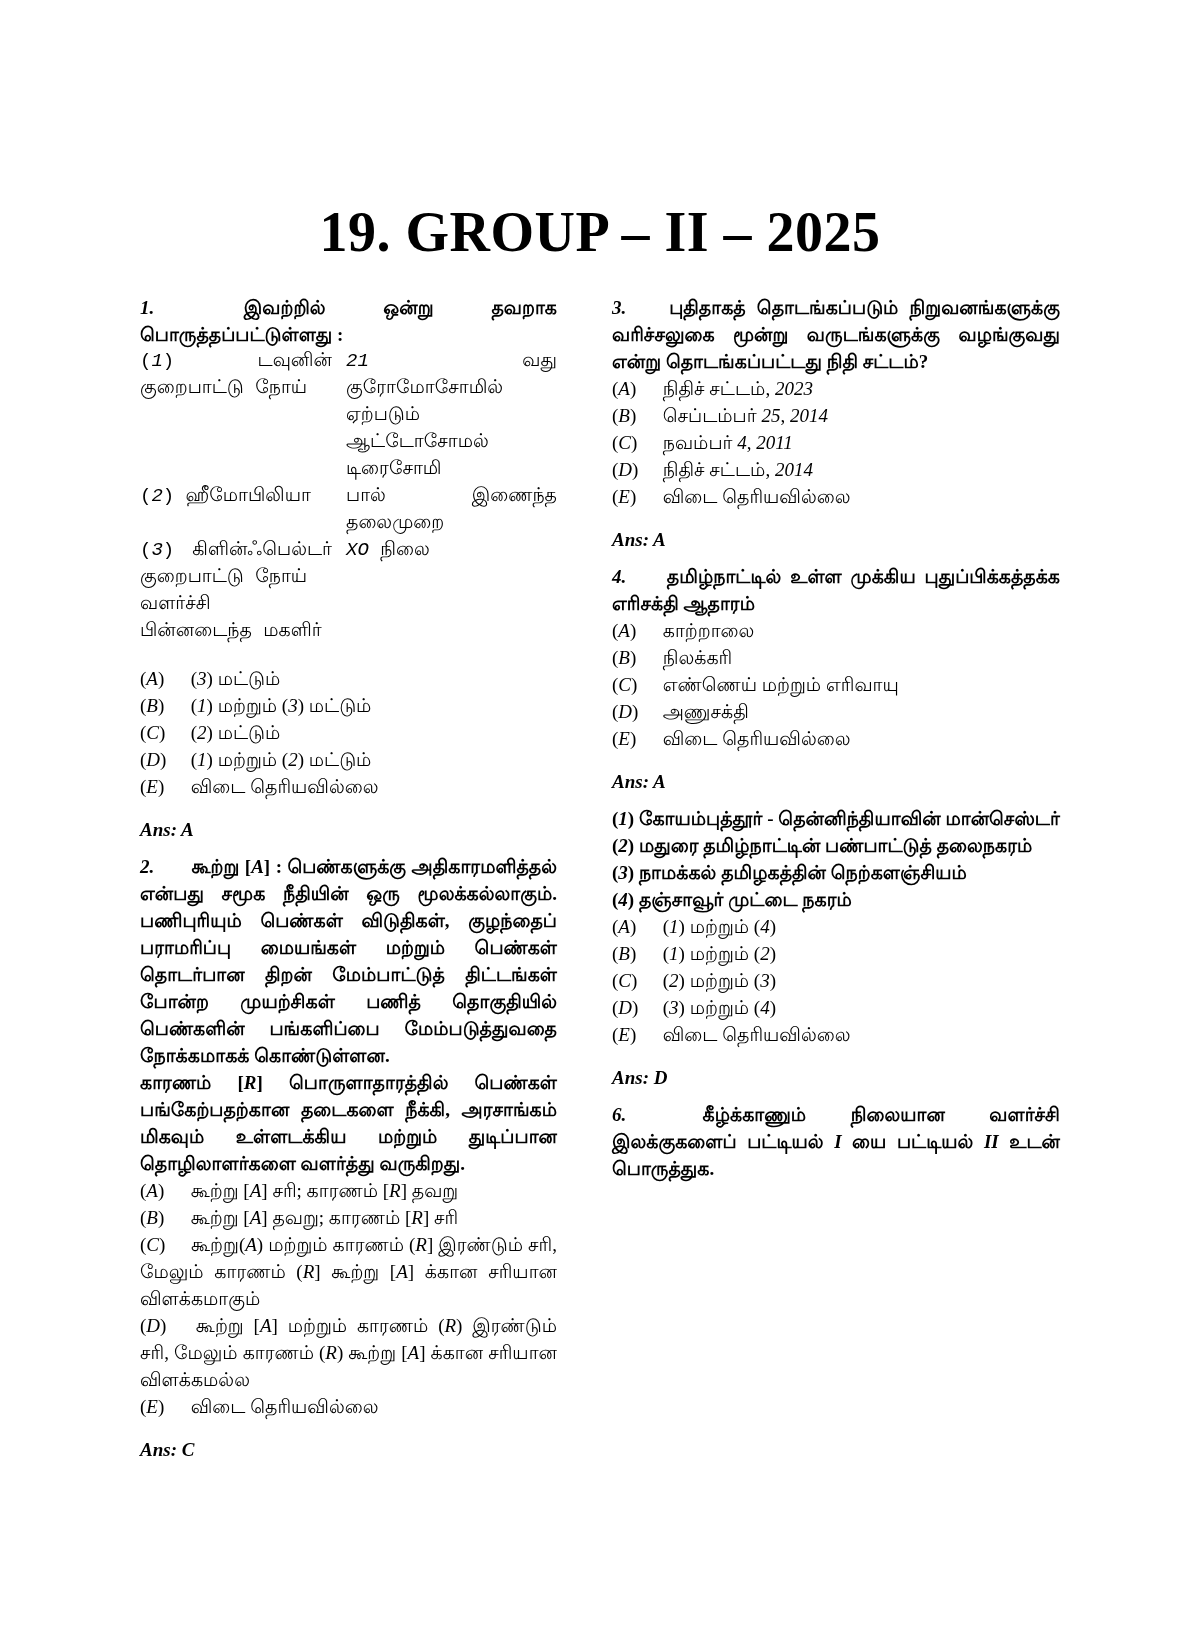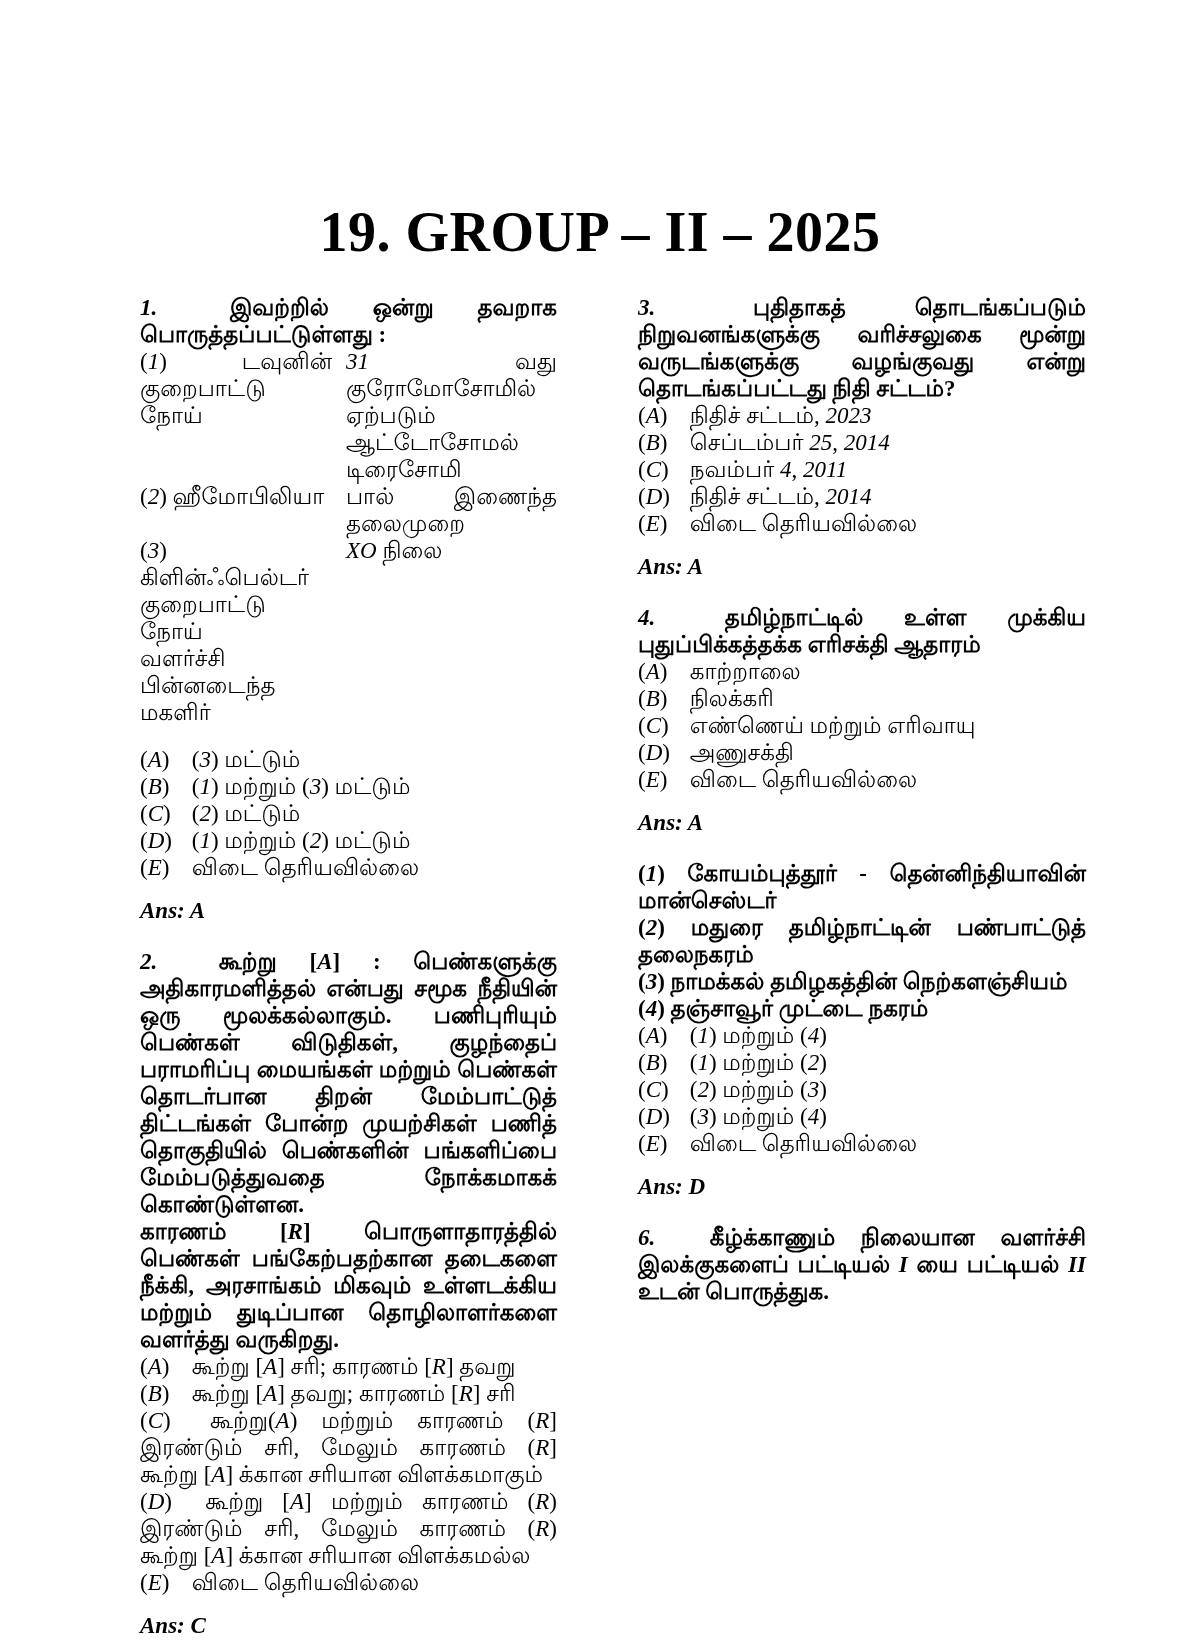--- a/index.html
+++ b/index.html
@@ -21,42 +21,43 @@
     font-size: 56px;
     font-weight: 700;
     text-align: center;
     margin: 0 0 30px 0;
     letter-spacing: 0.5px;
     white-space: nowrap;
   }
   .cols {
     display: grid;
     grid-template-columns: 417px 448px;
-    column-gap: 81px;
-    font-size: 23px;
+    column-gap: 55px;
+    font-size: 19px;
     line-height: 27px;
   }
   p { margin: 0; }
   .justify { text-align: justify; }
   .stem { font-weight: 700; text-align: justify; }
   .item { font-weight: 700; text-align: justify; }
   .qnum { display: inline-block; min-width: 46px; font-style: italic; }
   .mk   { display: inline-block; min-width: 46px; }
-  .q { margin-top: 24px; }
+  .q { margin-top: 10px; }
   .gap { margin-top: 20px; }
   .ans {
     font-weight: 700;
     font-style: italic;
     margin-top: 16px;
     margin-bottom: 2px;
   }
   .mtable .mrow {
     display: grid;
     grid-template-columns: 192px 1fr;
     column-gap: 14px;
+    font-family: Liberation Mono, monospace;
   }
   .q6table .hrow,
   .q6table .mrow2 {
     display: grid;
     grid-template-columns: 165px 1fr;
     column-gap: 13px;
   }
   .hdr { font-weight: 700; }
   .mrow2 + .mrow2 { margin-top: 12px; }
   .cell { text-align: justify; }
@@ -72,21 +73,21 @@
 
     <div class="col">
 
       <div class="question">
         <p class="stem"><span class="qnum lat"><i>1</i>.</span> <span class="lat">இவற்றில் ஒன்று தவறாக பொருத்தப்பட்டுள்ளது :</span></p>
 
         <div class="mtable">
 
         <div class="mrow">
             <p class="cell lat">(<i>1</i>) டவுனின் குறைபாட்டு நோய்</p>
-            <p class="cell lat"><i>31</i> வது குரோமோசோமில் ஏற்படும் ஆட்டோசோமல் டிரைசோமி</p>
+            <p class="cell lat"><i>21</i> வது குரோமோசோமில் ஏற்படும் ஆட்டோசோமல் டிரைசோமி</p>
           </div>
             <div class="mrow">
             <p class="cell lat">(<i>2</i>) ஹீமோபிலியா</p>
             <p class="cell lat">பால் இணைந்த தலைமுறை</p>
           </div>
             <div class="mrow">
             <p class="cell lat">(<i>3</i>) கிளின்ஃபெல்டர் குறைபாட்டு நோய்</p>
             <p class="cell lat"><i>XO</i> நிலை</p>
           </div>
             <div class="mrow">

